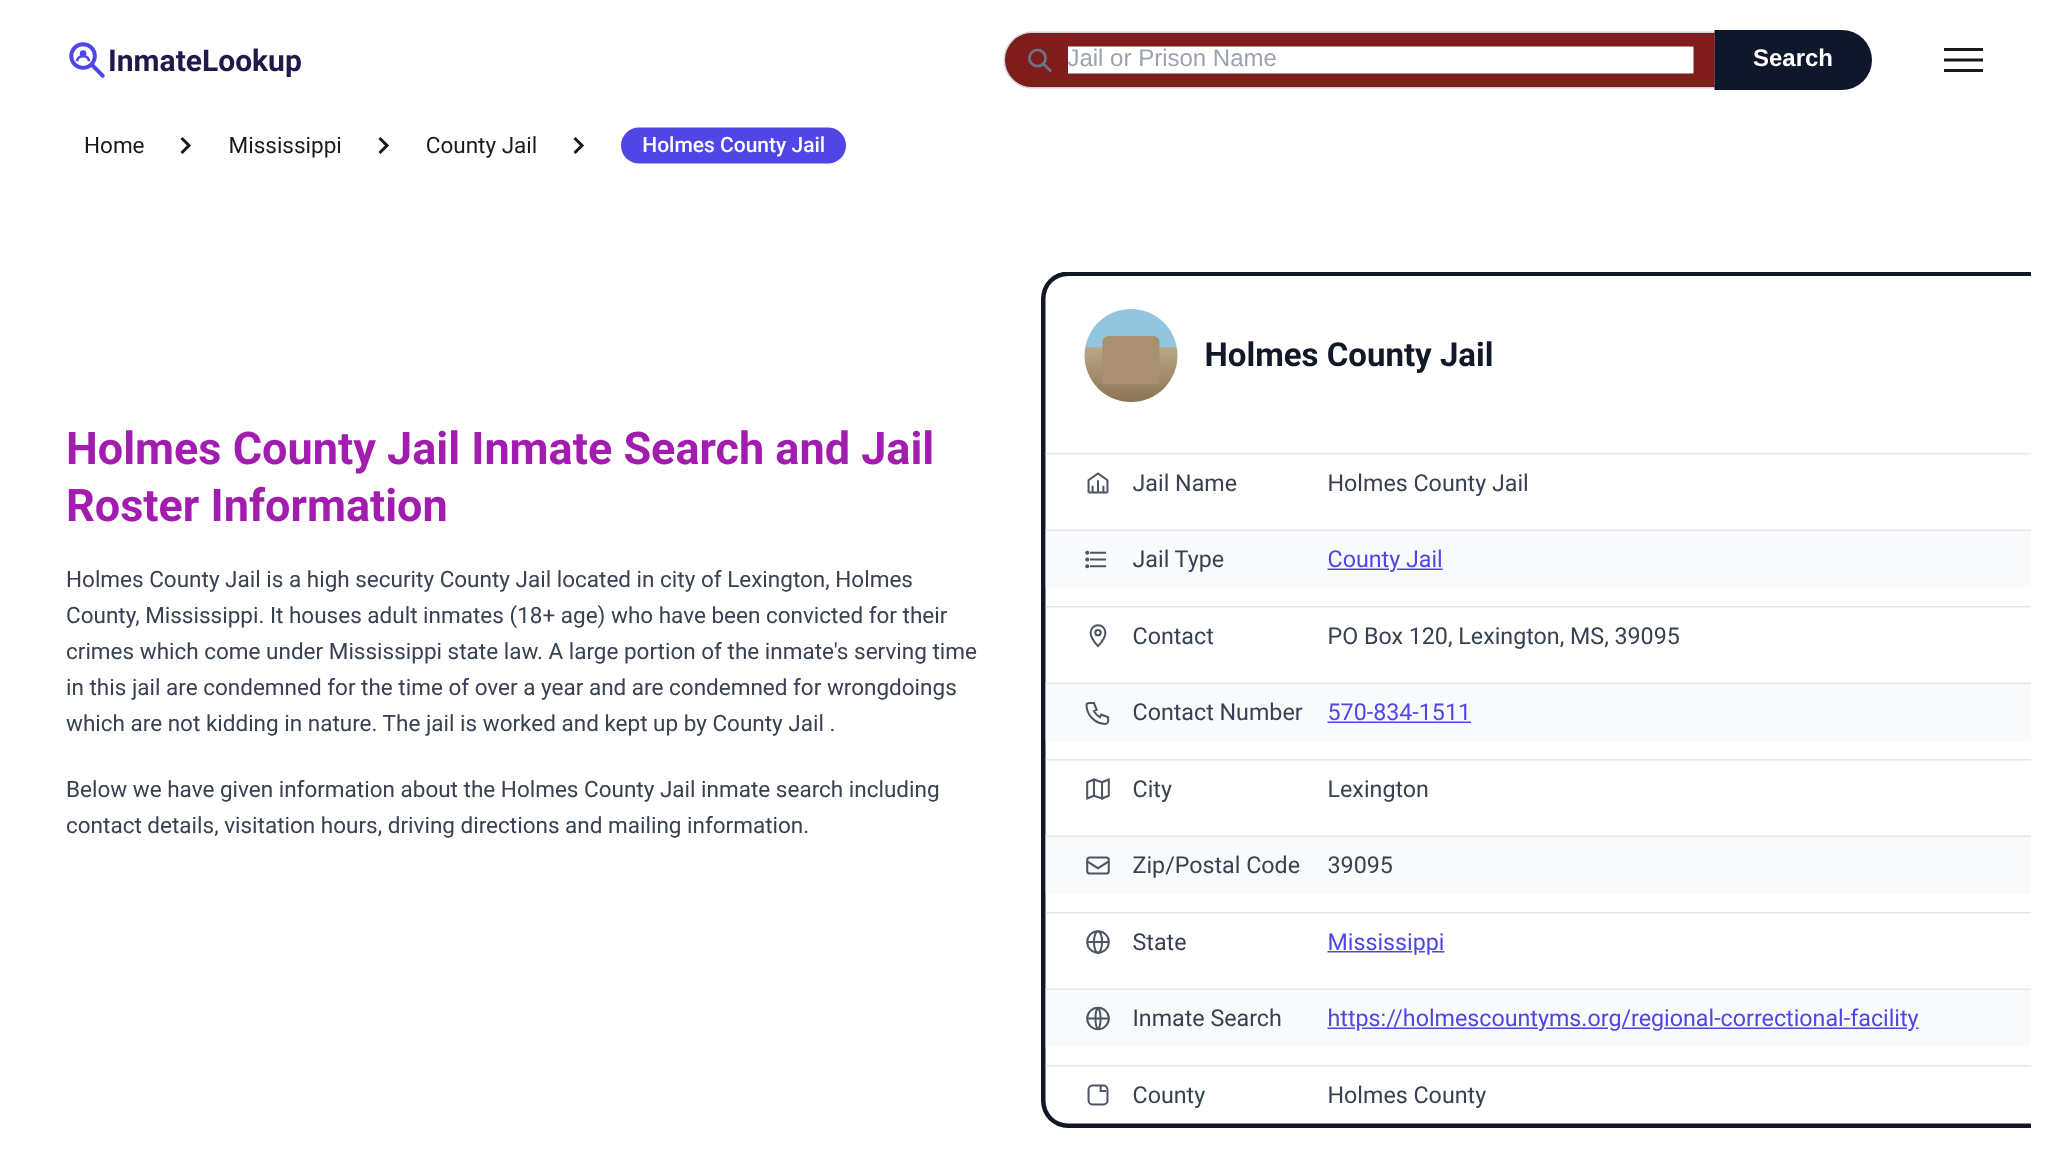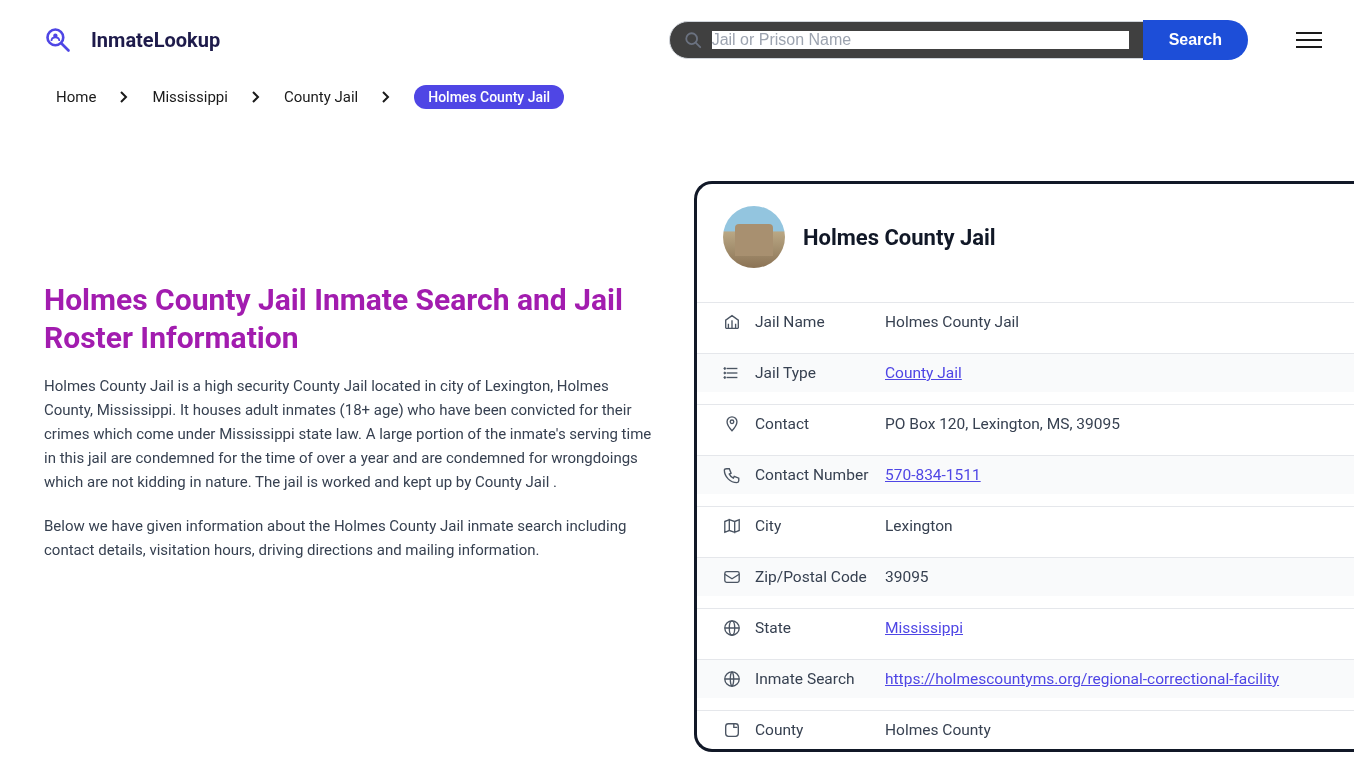--- a/index.html
+++ b/index.html
@@ -10,44 +10,44 @@
       width: 1366px;
       height: 768px;
       overflow: hidden;
     }
     .header {
       display: flex;
       align-items: center;
       justify-content: space-between;
       padding: 20px 44px;
     }
-    .logo-wrap { display: flex; align-items: center; gap: 19px; }
+    .logo-wrap { display: flex; align-items: center; gap: 0; }
     .logo-icon { width: 28px; height: 28px; }
     .logo-text { font-size: 20px; font-weight: 700; color: #1e1b4b; }
     .search-wrap { display: flex; align-items: center; flex: 0 0 auto; }
     .search-box {
       display: flex;
       align-items: center;
       border: 1px solid #d1d5db;
       border-radius: 24px 0 0 24px;
       padding: 9px 14px;
       width: 475px;
-      background: #404040;
+      background: #7f1d1d;
     }
     .search-icon { width: 18px; height: 18px; margin-right: 10px; flex-shrink: 0; }
     .search-input {
       border: none;
       outline: none;
       font-size: 16px;
       width: 100%;
       color: #374151;
     }
     .search-input::placeholder { color: #9ca3af; }
     .search-btn {
-      background: #1d4ed8;
+      background: #0f172a;
       color: #fff;
       border: none;
       padding: 11px 26px;
       border-radius: 0 24px 24px 0;
       font-size: 16px;
       font-weight: 600;
       cursor: pointer;
       margin-left: -1px;
     }
     .menu-btn {

